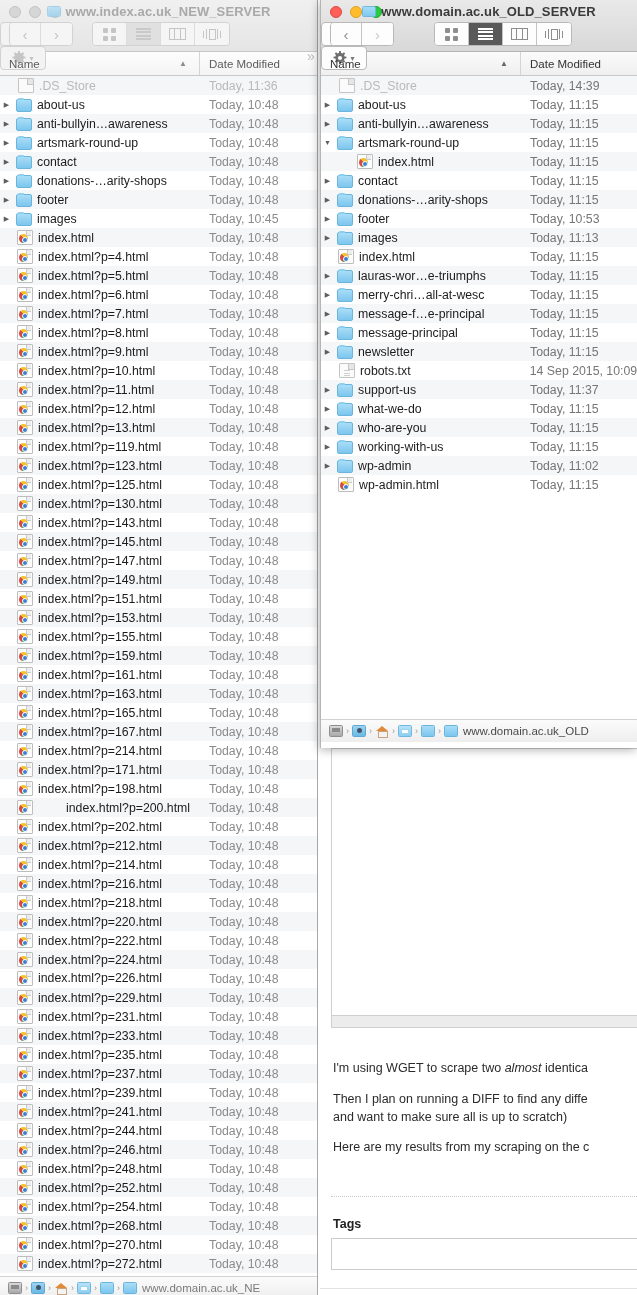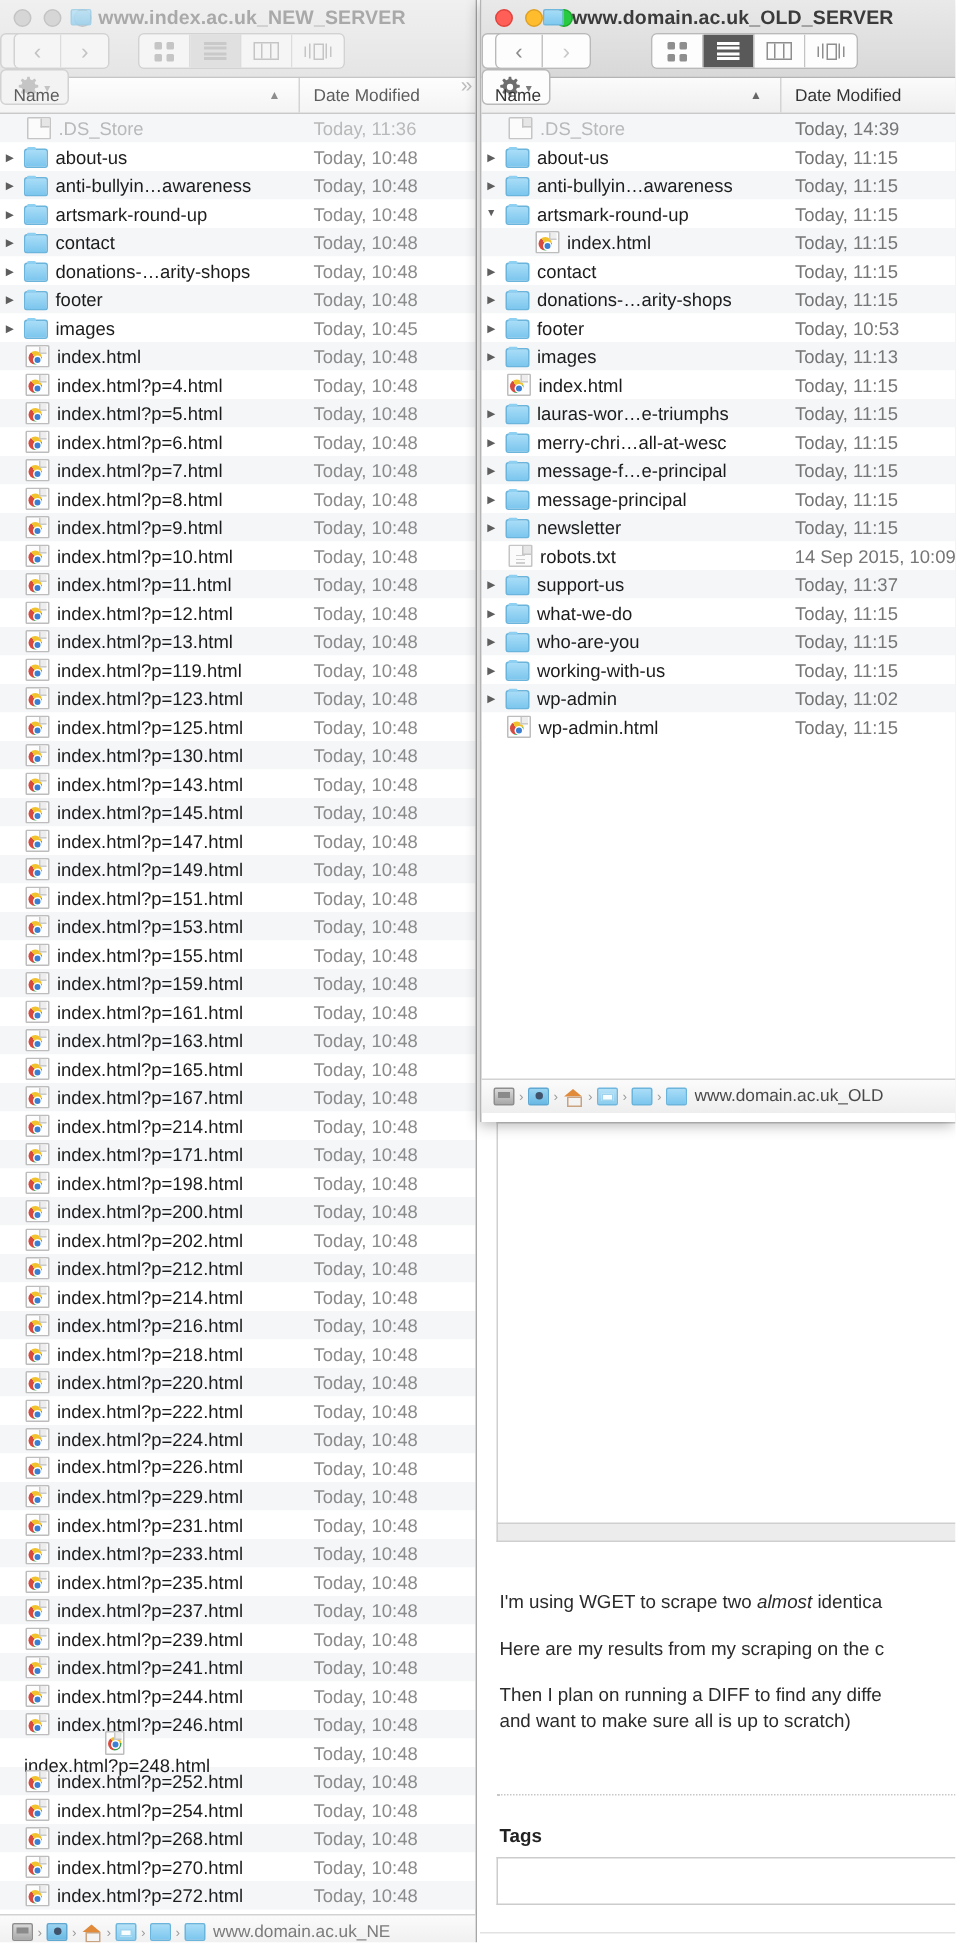--- a/index.html
+++ b/index.html
@@ -315,25 +315,25 @@
 
 <div id="root">
 
   <div class="page-backdrop"></div>
 
   <div class="content-box"></div>
   <div class="content-box-foot"></div>
 
   <div class="post-body">
     <p><span>I'm using WGET to scrape two </span><em>almost</em><span> identica</span></p>
-    <p><span>Here are my results from my scraping on the c</span></p>
     <p>
       <span>Then I plan on running a DIFF to find any diffe</span><br>
       <span>and want to make sure all is up to scratch)</span>
     </p>
+    <p><span>Here are my results from my scraping on the c</span></p>
   </div>
 
   <div class="hr-dotted"></div>
   <div class="tags-label">Tags</div>
   <input class="tags-input" type="text" value="" placeholder="" style="">
   <div class="tags-bottom-rule"></div>
 
   <div class="finder left">
     <div class="titlebar">
       <div class="traffic">
@@ -857,21 +857,21 @@
                 <span class="chrome"></span>
               </span>
               <span>index.html?p=198.html</span>
             </span>
           </div>
           <div class="cell-date">Today, 10:48</div>
         </div>
         <div class="row even">
           <div class="cell-name">
             <span class="disc empty">▶</span>
-            <span class="indent0" style="display:flex;align-items:center;">
+            <span class="indent0" style="display:flex;align-items:center;gap:28px;">
               <span class="ico ico-html">
                 <span class="chrome"></span>
               </span>
               <span>index.html?p=200.html</span>
             </span>
           </div>
           <div class="cell-date">Today, 10:48</div>
         </div>
         <div class="row odd">
           <div class="cell-name">
@@ -1085,21 +1085,21 @@
                 <span class="chrome"></span>
               </span>
               <span>index.html?p=246.html</span>
             </span>
           </div>
           <div class="cell-date">Today, 10:48</div>
         </div>
         <div class="row odd">
           <div class="cell-name">
             <span class="disc empty">▶</span>
-            <span class="indent0" style="display:flex;align-items:center;flex-direction:column;">
+            <span class="indent0" style="display:flex;align-items:center;">
               <span class="ico ico-html">
                 <span class="chrome"></span>
               </span>
               <span>index.html?p=248.html</span>
             </span>
           </div>
           <div class="cell-date">Today, 10:48</div>
         </div>
         <div class="row even">
           <div class="cell-name">

